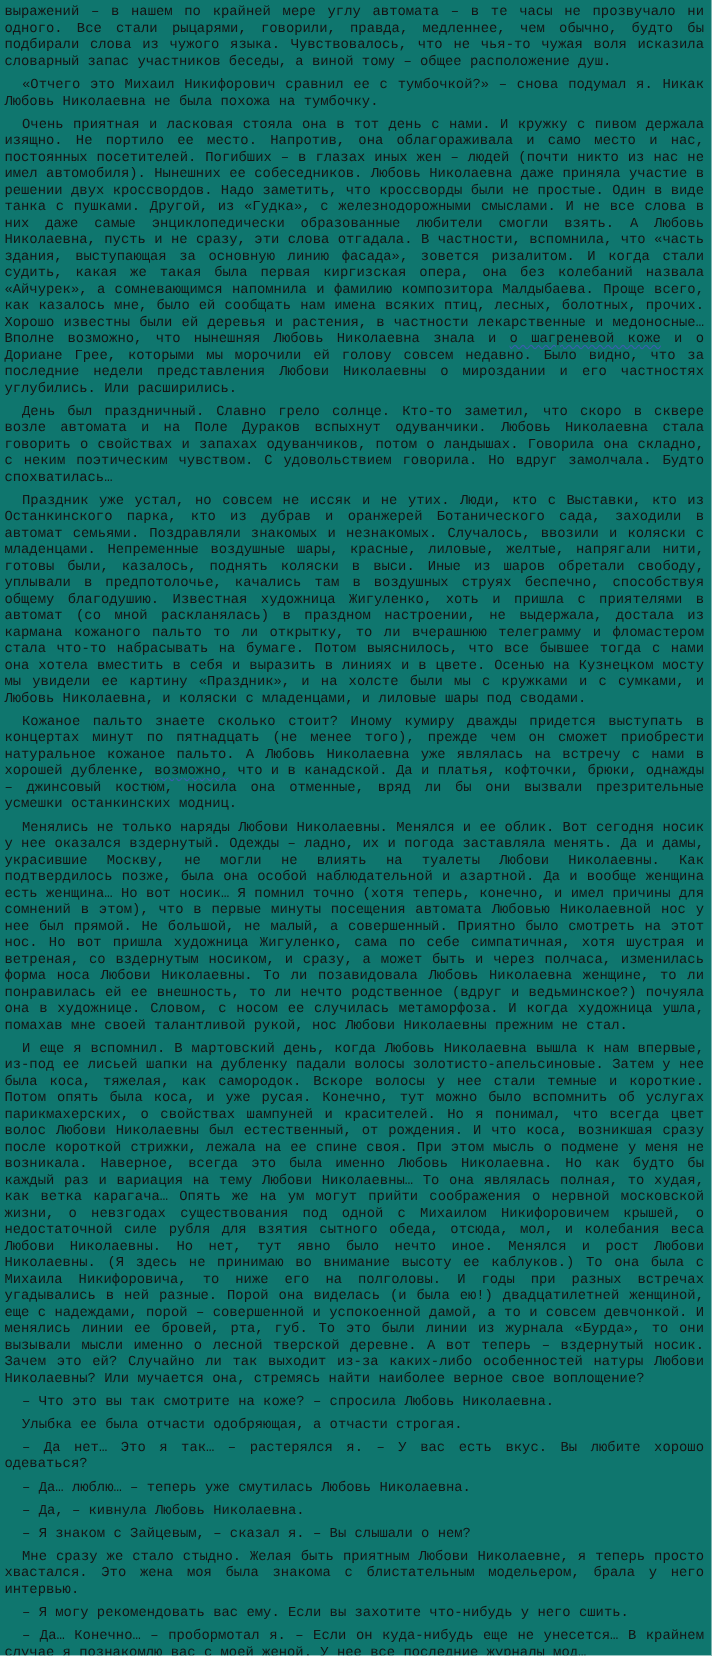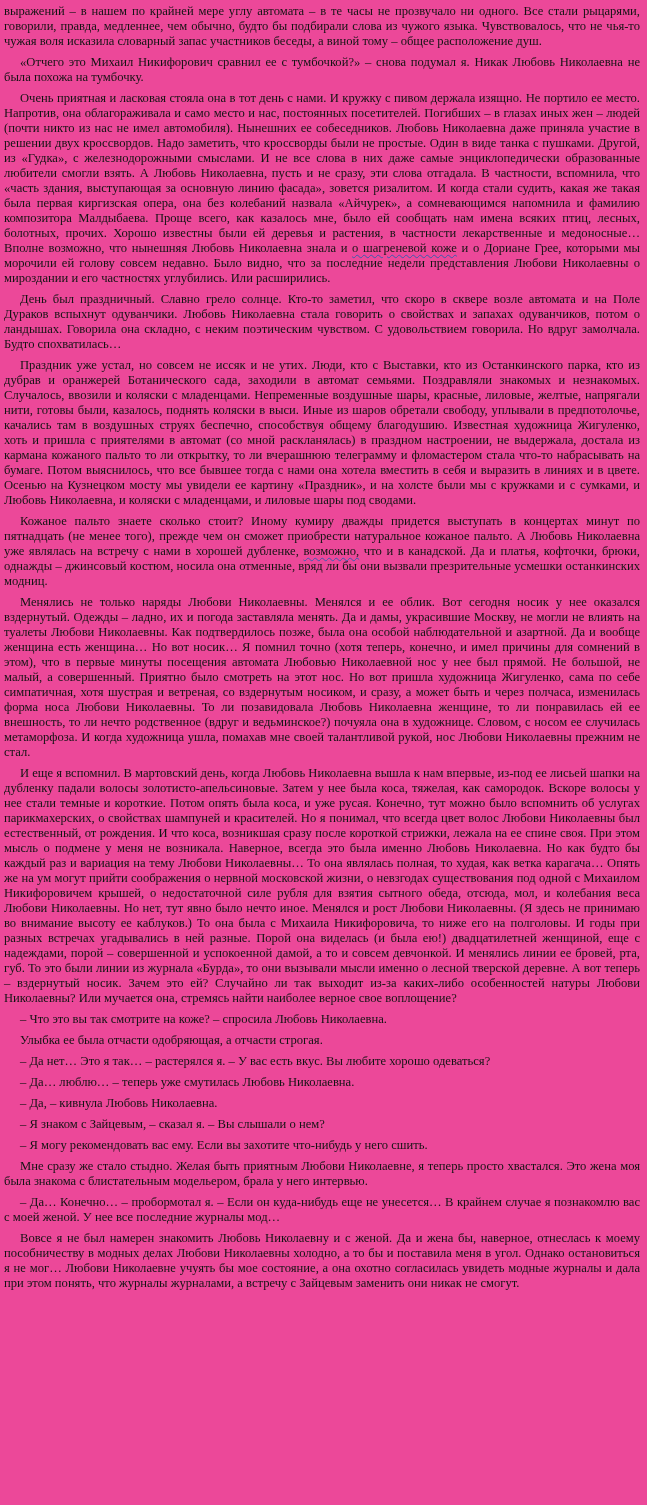--- a/index.html
+++ b/index.html
@@ -5,24 +5,24 @@
   html, body {
     margin: 0;
     padding: 0;
     background: #ffffff;
   }
   .page {
     position: relative;
     width: 647px;
     height: 1505px;
     box-sizing: border-box;
-    background: #ec4899;
+    background: #0f766e;
     overflow: hidden;
     padding: 4px 7px 0 4px;
-    font-family: Liberation Serif, serif;
+    font-family: Liberation Mono, monospace;
     font-size: 12.6px;
     line-height: 15px;
     color: #141414;
   }
   .doc p.para {
     margin: 0 0 6px 0;
     text-align: justify;
     text-indent: 16px;
   }
   .doc p.para.no-indent {
@@ -48,18 +48,18 @@
       <p class="para"><span>Праздник уже устал, но совсем не иссяк и не утих. Люди, кто с Выставки, кто из Останкинского парка, кто из дубрав и оранжерей Ботанического сада, заходили в автомат семьями. Поздравляли знакомых и незнакомых. Случалось, ввозили и коляски с младенцами. Непременные воздушные шары, красные, лиловые, желтые, напрягали нити, готовы были, казалось, поднять коляски в выси. Иные из шаров обретали свободу, уплывали в предпотолочье, качались там в воздушных струях беспечно, способствуя общему благодушию. Известная художница Жигуленко, хоть и пришла с приятелями в автомат (со мной раскланялась) в праздном настроении, не выдержала, достала из кармана кожаного пальто то ли открытку, то ли вчерашнюю телеграмму и фломастером стала что-то набрасывать на бумаге. Потом выяснилось, что все бывшее тогда с нами она хотела вместить в себя и выразить в линиях и в цвете. Осенью на Кузнецком мосту мы увидели ее картину «Праздник», и на холсте были мы с кружками и с сумками, и Любовь Николаевна, и коляски с младенцами, и лиловые шары под сводами.</span></p>
       <p class="para"><span>Кожаное пальто знаете сколько стоит? Иному кумиру дважды придется выступать в концертах минут по пятнадцать (не менее того), прежде чем он сможет приобрести натуральное кожаное пальто. А Любовь Николаевна уже являлась на встречу с нами в хорошей дубленке, </span><span class="misspell" style="text-decoration-color: rgb(58, 93, 174);">возможно,</span><span> что и в канадской. Да и платья, кофточки, брюки, однажды – джинсовый костюм, носила она отменные, вряд ли бы они вызвали презрительные усмешки останкинских модниц.</span></p>
       <p class="para"><span>Менялись не только наряды Любови Николаевны. Менялся и ее облик. Вот сегодня носик у нее оказался вздернутый. Одежды – ладно, их и погода заставляла менять. Да и дамы, украсившие Москву, не могли не влиять на туалеты Любови Николаевны. Как подтвердилось позже, была она особой наблюдательной и азартной. Да и вообще женщина есть женщина… Но вот носик… Я помнил точно (хотя теперь, конечно, и имел причины для сомнений в этом), что в первые минуты посещения автомата Любовью Николаевной нос у нее был прямой. Не большой, не малый, а совершенный. Приятно было смотреть на этот нос. Но вот пришла художница Жигуленко, сама по себе симпатичная, хотя шустрая и ветреная, со вздернутым носиком, и сразу, а может быть и через полчаса, изменилась форма носа Любови Николаевны. То ли позавидовала Любовь Николаевна женщине, то ли понравилась ей ее внешность, то ли нечто родственное (вдруг и ведьминское?) почуяла она в художнице. Словом, с носом ее случилась метаморфоза. И когда художница ушла, помахав мне своей талантливой рукой, нос Любови Николаевны прежним не стал.</span></p>
       <p class="para"><span>И еще я вспомнил. В мартовский день, когда Любовь Николаевна вышла к нам впервые, из-под ее лисьей шапки на дубленку падали волосы золотисто-апельсиновые. Затем у нее была коса, тяжелая, как самородок. Вскоре волосы у нее стали темные и короткие. Потом опять была коса, и уже русая. Конечно, тут можно было вспомнить об услугах парикмахерских, о свойствах шампуней и красителей. Но я понимал, что всегда цвет волос Любови Николаевны был естественный, от рождения. И что коса, возникшая сразу после короткой стрижки, лежала на ее спине своя. При этом мысль о подмене у меня не возникала. Наверное, всегда это была именно Любовь Николаевна. Но как будто бы каждый раз и вариация на тему Любови Николаевны… То она являлась полная, то худая, как ветка карагача… Опять же на ум могут прийти соображения о нервной московской жизни, о невзгодах существования под одной с Михаилом Никифоровичем крышей, о недостаточной силе рубля для взятия сытного обеда, отсюда, мол, и колебания веса Любови Николаевны. Но нет, тут явно было нечто иное. Менялся и рост Любови Николаевны. (Я здесь не принимаю во внимание высоту ее каблуков.) То она была с Михаила Никифоровича, то ниже его на полголовы. И годы при разных встречах угадывались в ней разные. Порой она виделась (и была ею!) двадцатилетней женщиной, еще с надеждами, порой – совершенной и успокоенной дамой, а то и совсем девчонкой. И менялись линии ее бровей, рта, губ. То это были линии из журнала «Бурда», то они вызывали мысли именно о лесной тверской деревне. А вот теперь – вздернутый носик. Зачем это ей? Случайно ли так выходит из-за каких-либо особенностей натуры Любови Николаевны? Или мучается она, стремясь найти наиболее верное свое воплощение?</span></p>
       <p class="para"><span>– Что это вы так смотрите на коже? – спросила Любовь Николаевна.</span></p>
       <p class="para"><span>Улыбка ее была отчасти одобряющая, а отчасти строгая.</span></p>
       <p class="para"><span>– Да нет… Это я так… – растерялся я. – У вас есть вкус. Вы любите хорошо одеваться?</span></p>
       <p class="para"><span>– Да… люблю… – теперь уже смутилась Любовь Николаевна.</span></p>
       <p class="para"><span>– Да, – кивнула Любовь Николаевна.</span></p>
       <p class="para"><span>– Я знаком с Зайцевым, – сказал я. – Вы слышали о нем?</span></p>
+      <p class="para"><span>Мне сразу же стало стыдно. Желая быть приятным Любови Николаевне, я теперь просто хвастался. Это жена моя была знакома с блистательным модельером, брала у него интервью.</span></p>
       <p class="para"><span>– Я могу рекомендовать вас ему. Если вы захотите что-нибудь у него сшить.</span></p>
-      <p class="para"><span>Мне сразу же стало стыдно. Желая быть приятным Любови Николаевне, я теперь просто хвастался. Это жена моя была знакома с блистательным модельером, брала у него интервью.</span></p>
       <p class="para"><span>– Да… Конечно… – пробормотал я. – Если он куда-нибудь еще не унесется… В крайнем случае я познакомлю вас с моей женой. У нее все последние журналы мод…</span></p>
       <p class="para"><span>Вовсе я не был намерен знакомить Любовь Николаевну и с женой. Да и жена бы, наверное, отнеслась к моему пособничеству в модных делах Любови Николаевны холодно, а то бы и поставила меня в угол. Однако остановиться я не мог… Любови Николаевне учуять бы мое состояние, а она охотно согласилась увидеть модные журналы и дала при этом понять, что журналы журналами, а встречу с Зайцевым заменить они никак не смогут.</span></p>
     </div>
 </div>
 
 </body></html>

